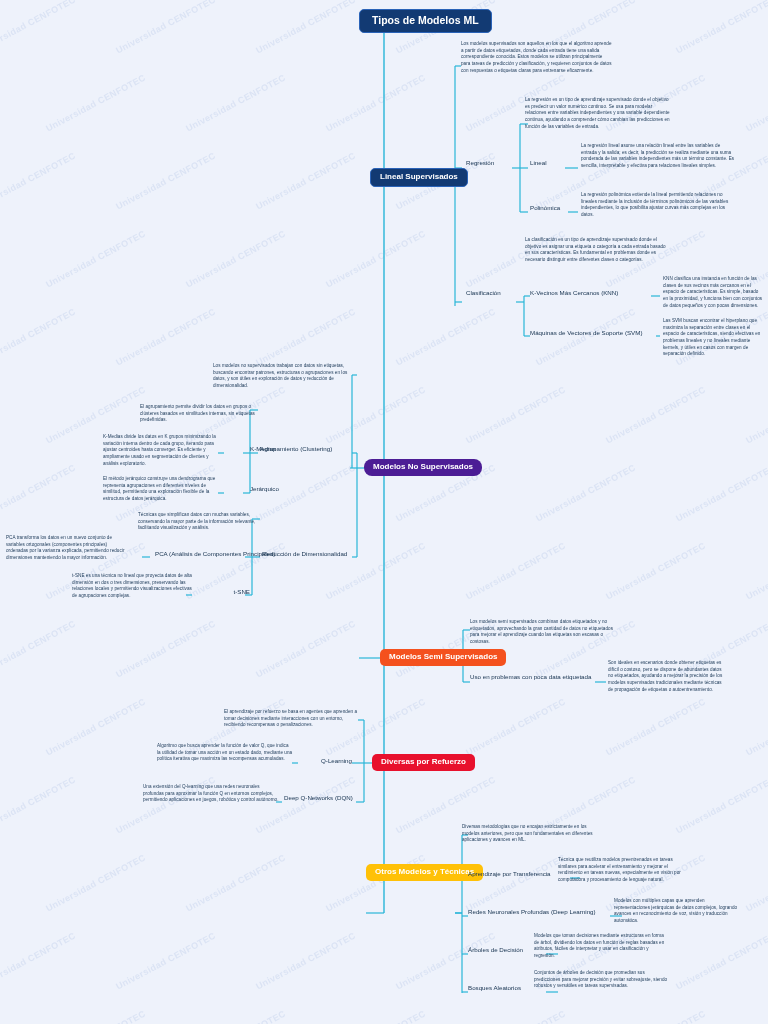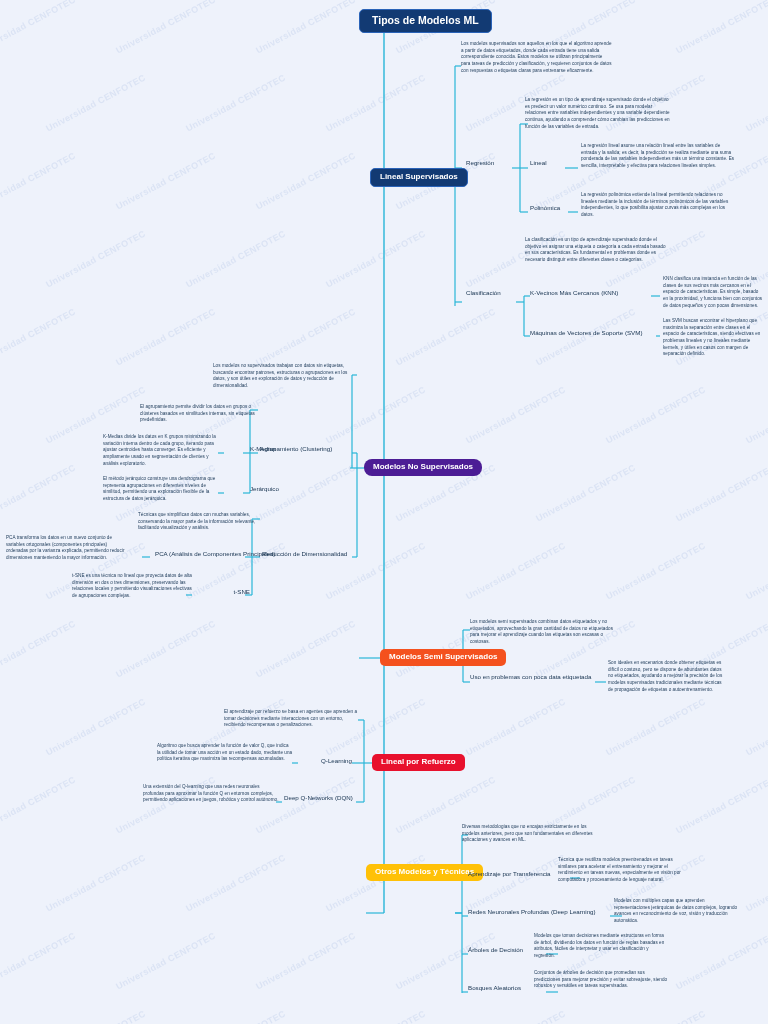--- a/index.html
+++ b/index.html
@@ -283,21 +283,21 @@
 
   <div class="node l1" style="left:380px; top:649px; background:#f4511e;">
     <span>Modelos Semi Supervisados</span>
   </div>
   <div class="desc rt" style="left:470px; top:619px; width:144px;">Los modelos semi supervisados combinan datos etiquetados y no etiquetados, aprovechando la gran cantidad de datos no etiquetados para mejorar el aprendizaje cuando las etiquetas son escasas o costosas.</div>
 
   <div class="lbl r" style="left:470px; top:674px; width:124px;">Uso en problemas con poca data etiquetada</div>
   <div class="desc rt" style="left:608px; top:660px; width:120px;">Son ideales en escenarios donde obtener etiquetas es difícil o costoso, pero se dispone de abundantes datos no etiquetados, ayudando a mejorar la precisión de los modelos supervisados tradicionales mediante técnicas de propagación de etiquetas o autoentrenamiento.</div>
 
   <div class="node l1" style="left:372px; top:754px; background:#e8112d;">
-    <span>Lineal por Refuerzo</span>
+    <span>Diversas por Refuerzo</span>
   </div>
   <div class="desc l" style="left:224px; top:709px; width:136px; text-align:left;">El aprendizaje por refuerzo se basa en agentes que aprenden a tomar decisiones mediante interacciones con un entorno, recibiendo recompensas o penalizaciones.</div>
 
   <div class="lbl l" style="left:300px; top:758px; width:52px; text-align:right;">Q-Learning</div>
   <div class="desc l" style="left:157px; top:743px; width:136px;">Algoritmo que busca aprender la función de valor Q, que indica la utilidad de tomar una acción en un estado dado, mediante una política iterativa que maximiza las recompensas acumuladas.</div>
 
   <div class="lbl l" style="left:284px; top:795px; width:68px; text-align:right;">Deep Q-Networks (DQN)</div>
   <div class="desc l" style="left:143px; top:784px; width:136px;">Una extensión del Q-learning que usa redes neuronales profundas para aproximar la función Q en entornos complejos, permitiendo aplicaciones en juegos, robótica y control autónomo.</div>
 
   <div class="node l1" style="left:366px; top:864px; background:#ffc107;">

